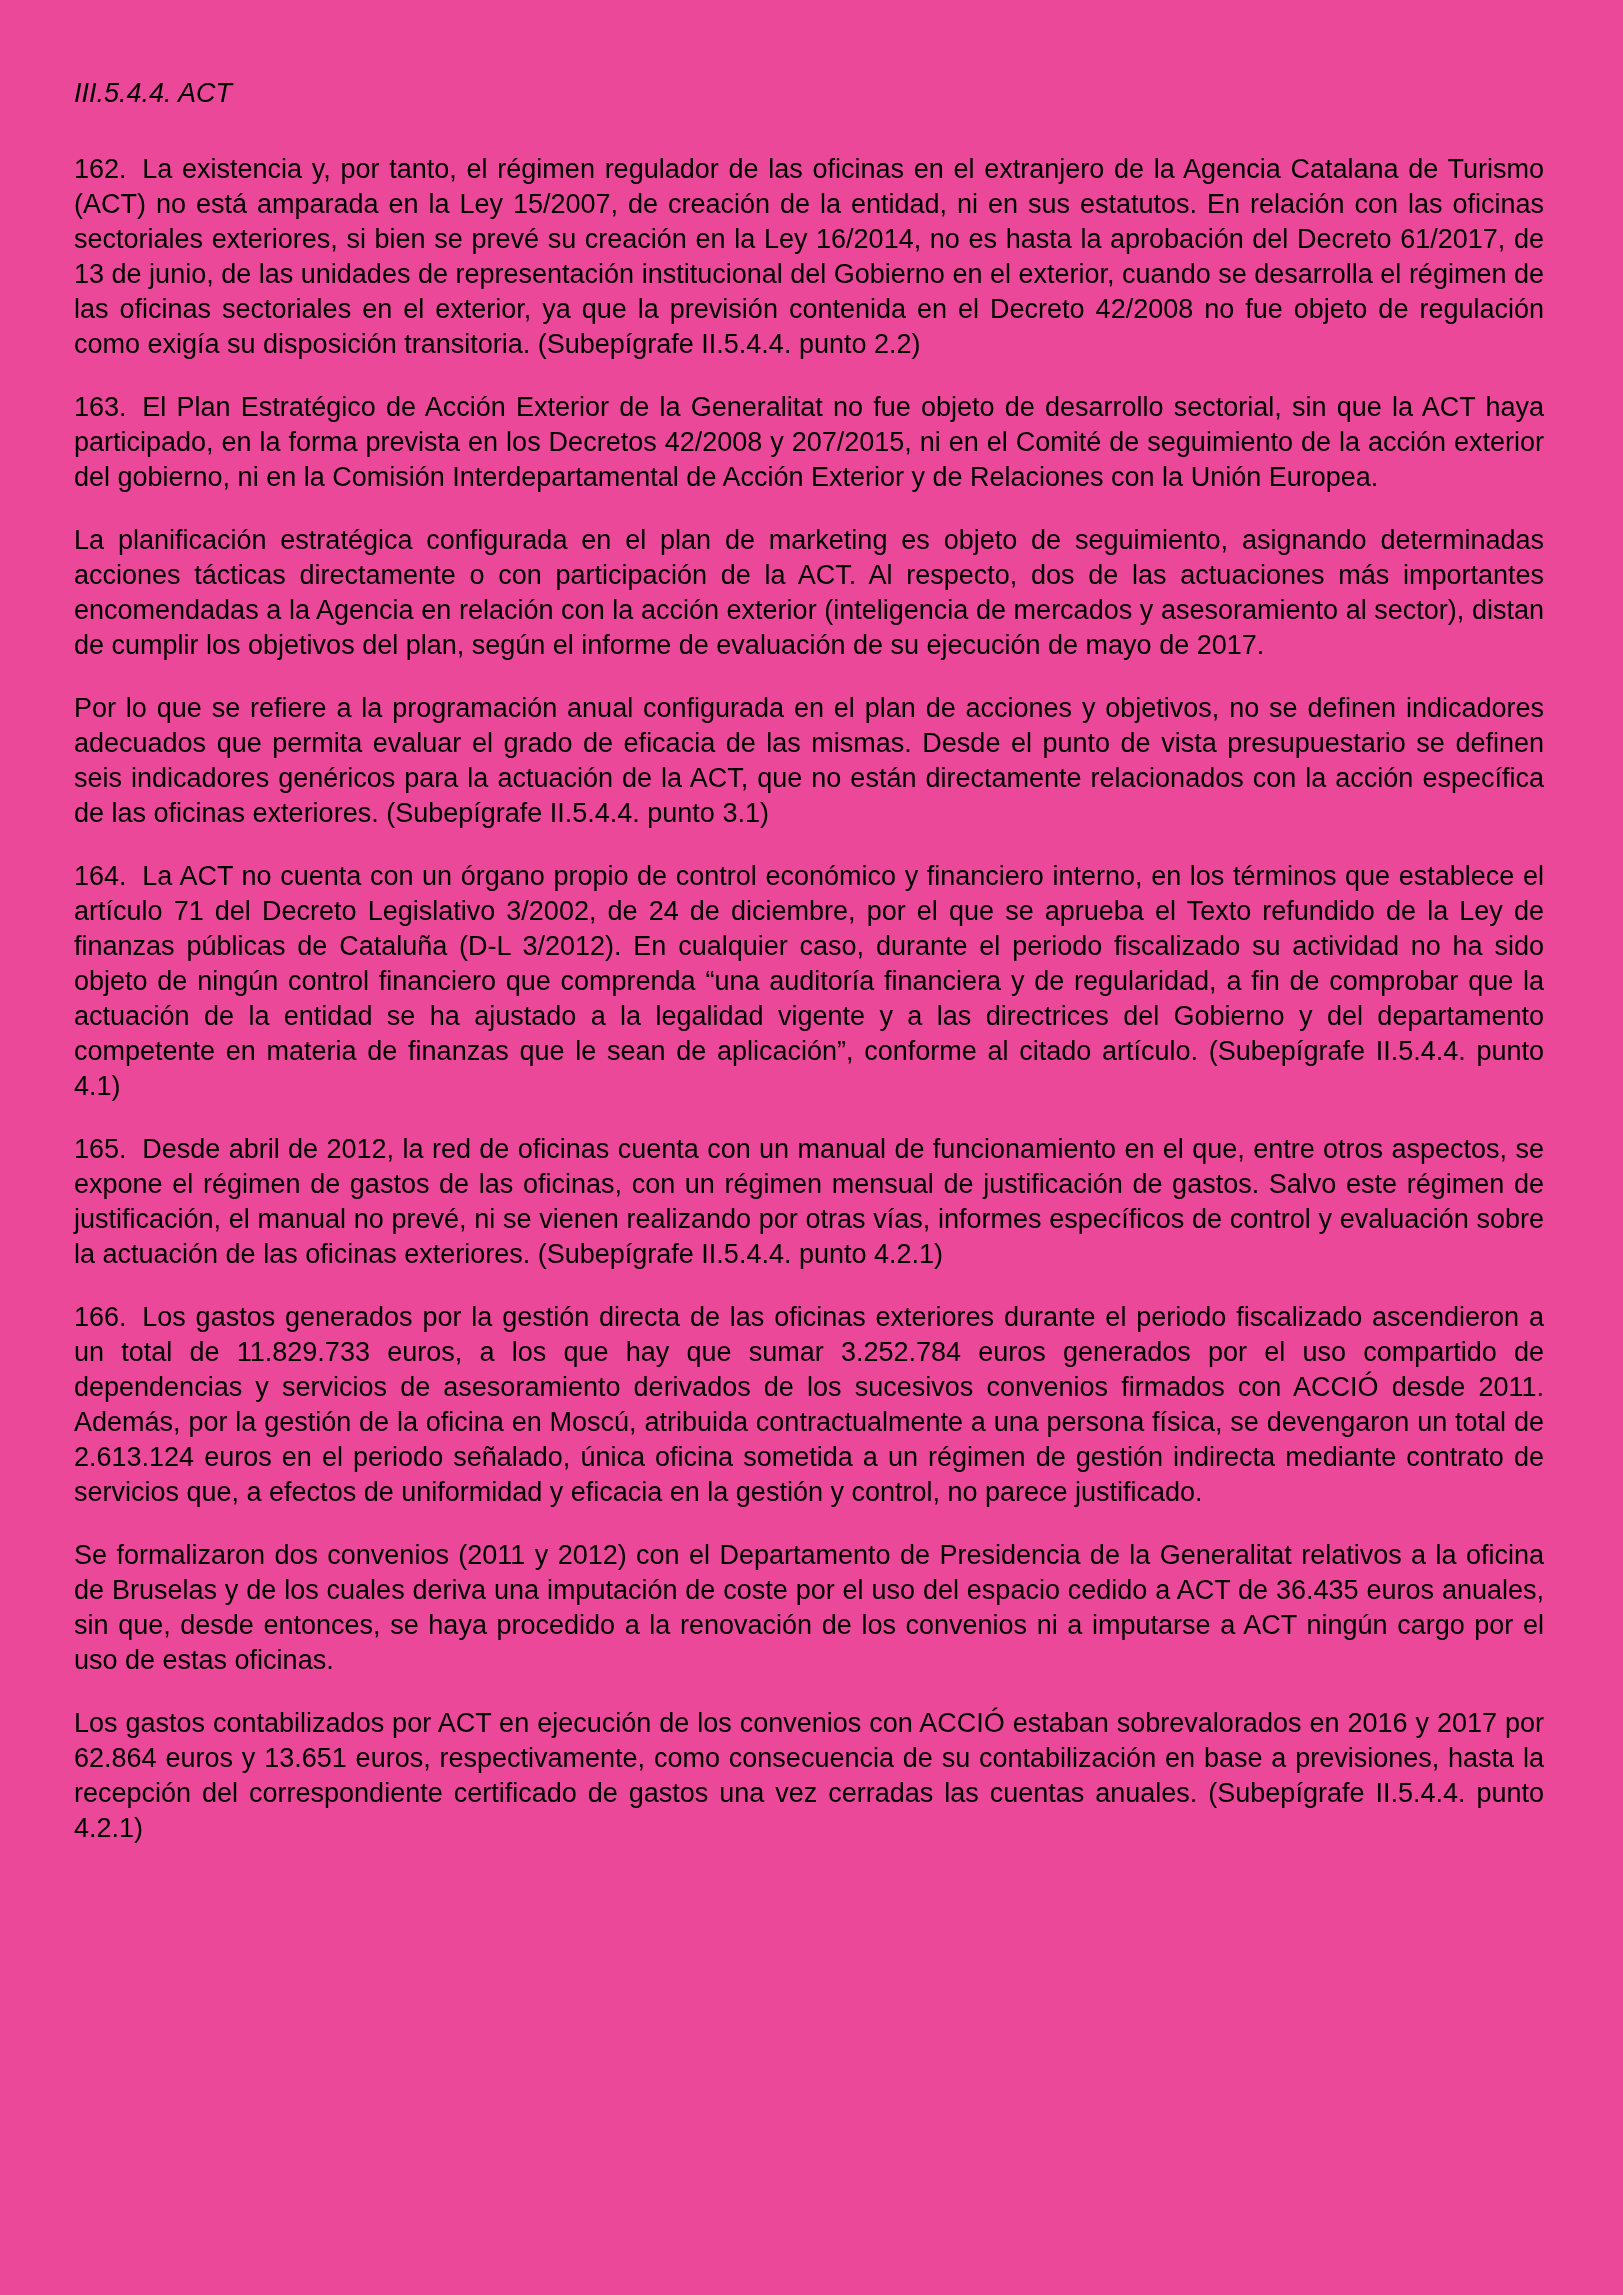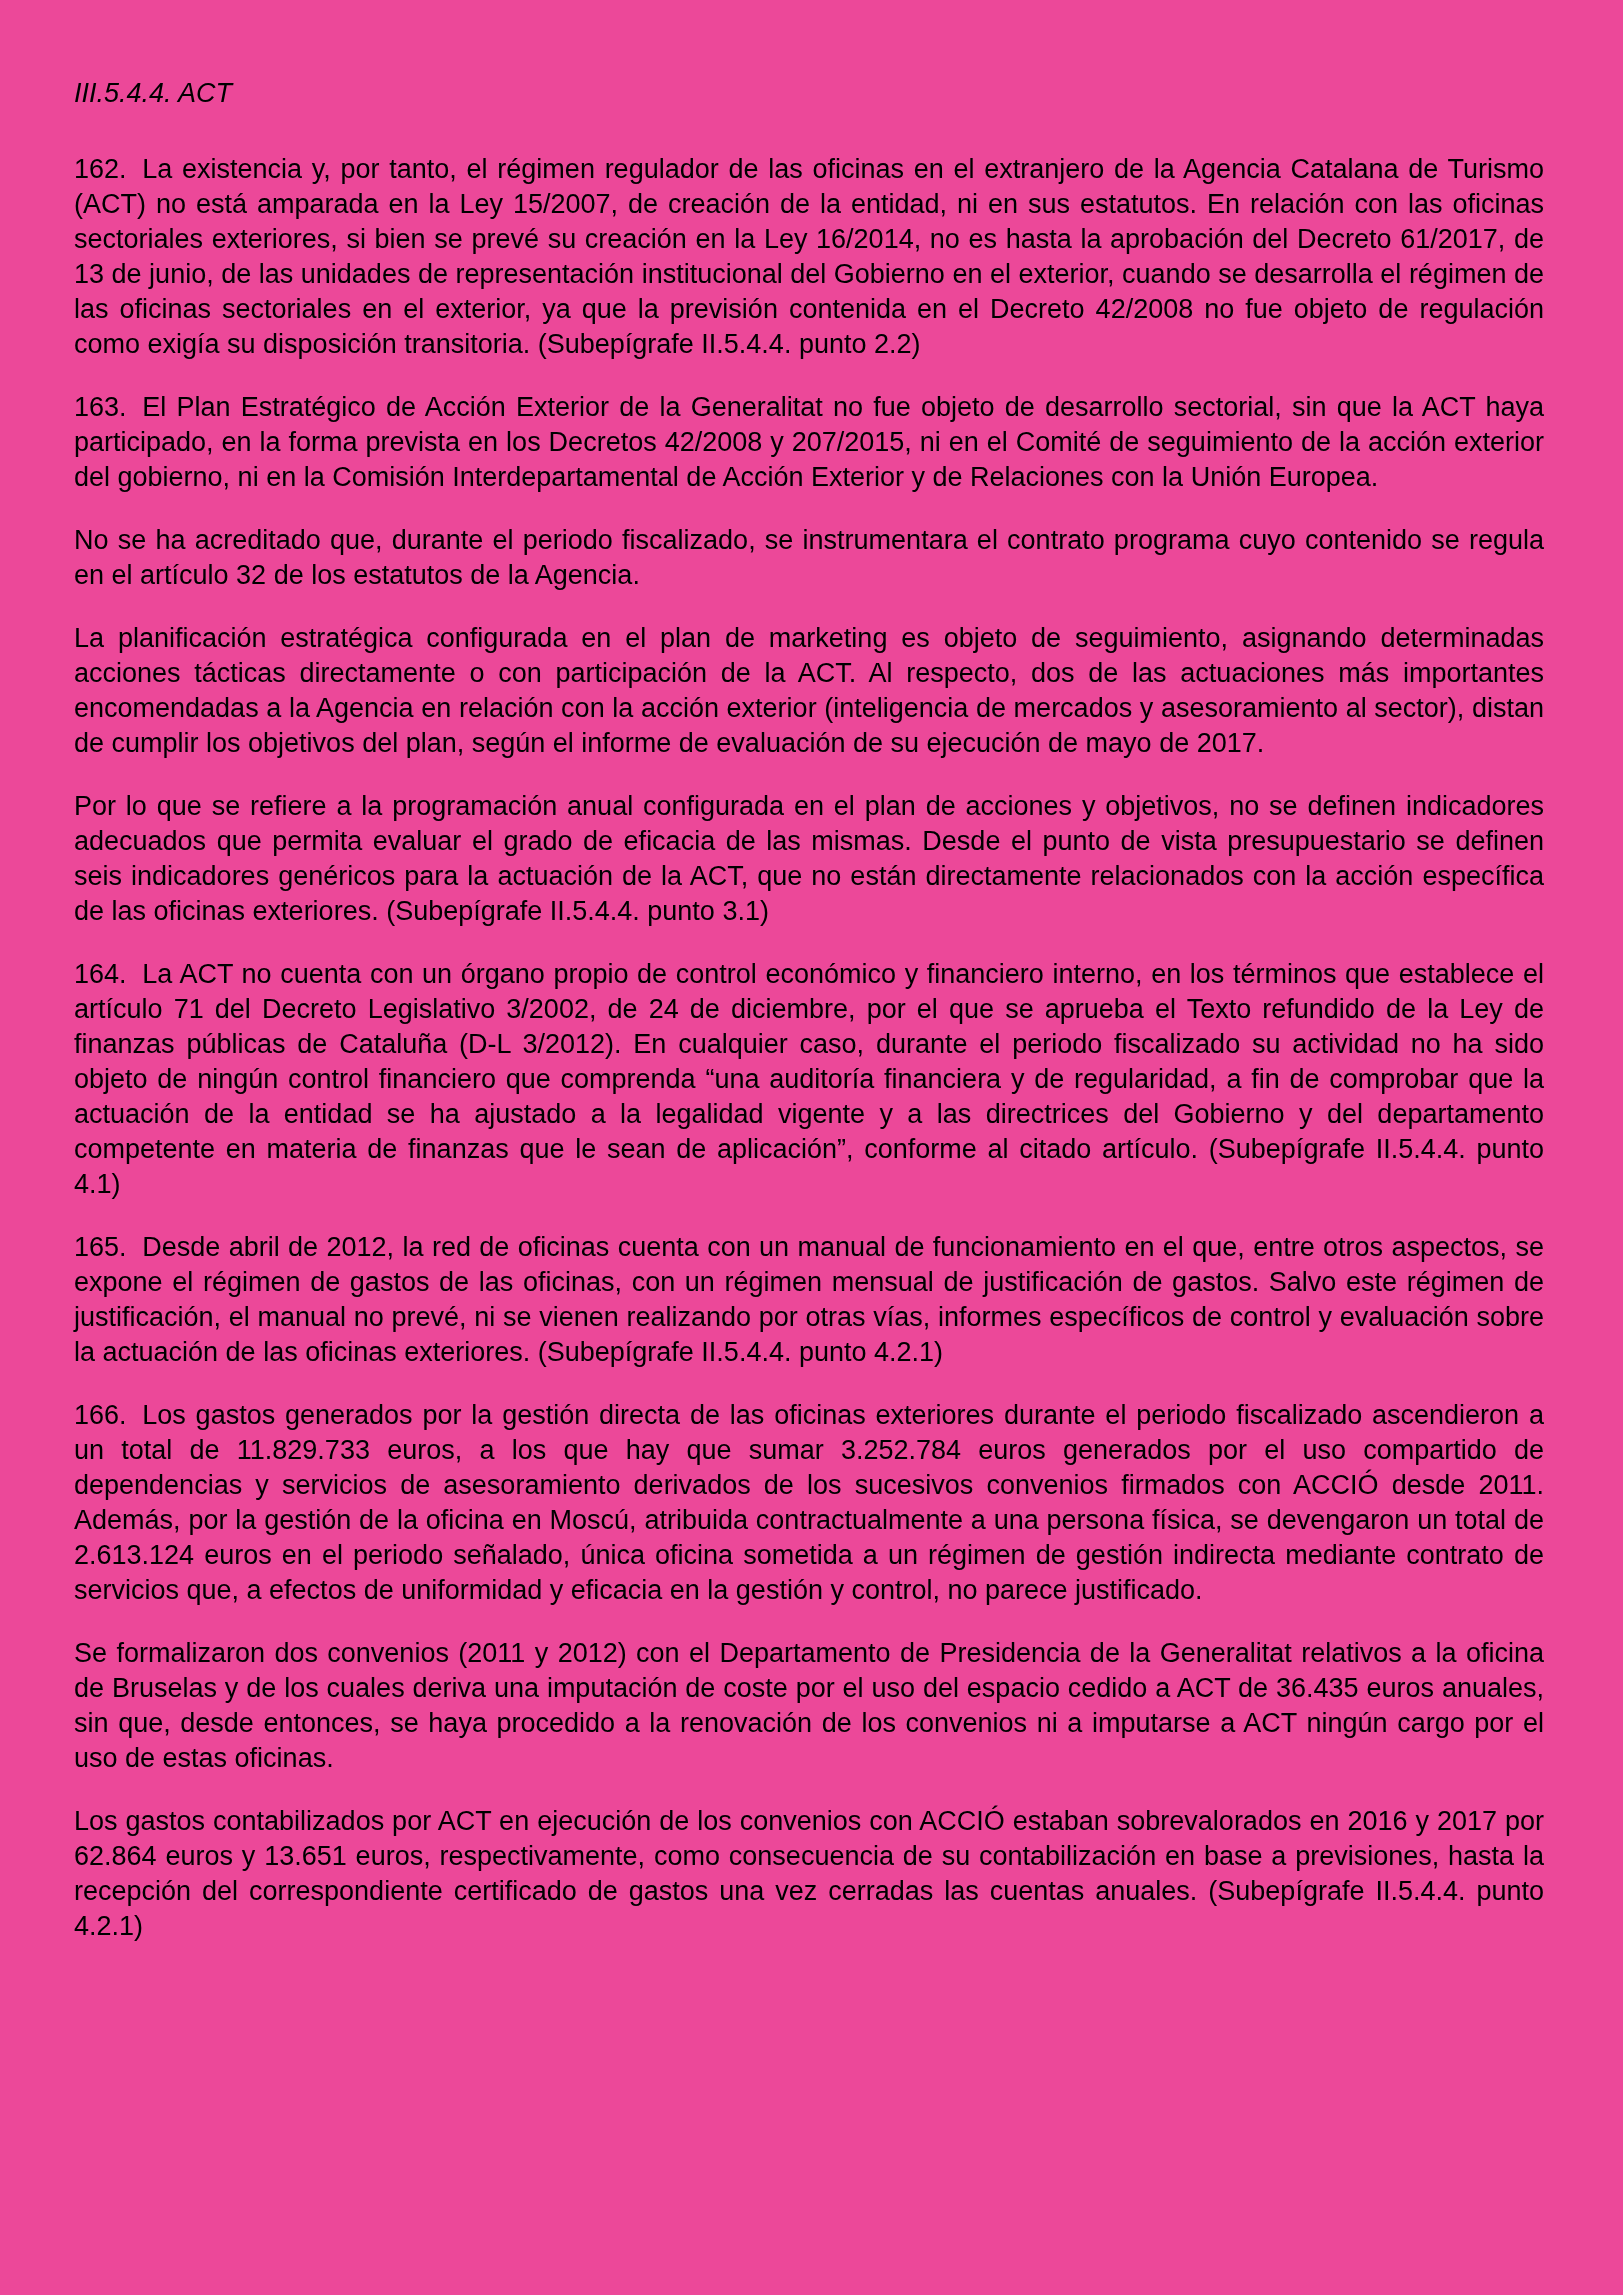--- a/index.html
+++ b/index.html
@@ -41,21 +41,20 @@
 <body>
 
 <div class="page">
 
   <h1 class="heading">III.5.4.4. ACT</h1>
 
   <p class="para"><span class="para-num">162.</span><span>La existencia y, por tanto, el régimen regulador de las oficinas en el extranjero de la Agencia Catalana de Turismo (ACT) no está amparada en la Ley 15/2007, de creación de la entidad, ni en sus estatutos. En relación con las oficinas sectoriales exteriores, si bien se prevé su creación en la Ley 16/2014, no es hasta la aprobación del Decreto 61/2017, de 13 de junio, de las unidades de representación institucional del Gobierno en el exterior, cuando se desarrolla el régimen de las oficinas sectoriales en el exterior, ya que la previsión contenida en el Decreto 42/2008 no fue objeto de regulación como exigía su disposición transitoria. (Subepígrafe II.5.4.4. punto 2.2)</span></p>
 
   <p class="para"><span class="para-num">163.</span><span>El Plan Estratégico de Acción Exterior de la Generalitat no fue objeto de desarrollo sectorial, sin que la ACT haya participado, en la forma prevista en los Decretos 42/2008 y 207/2015, ni en el Comité de seguimiento de la acción exterior del gobierno, ni en la Comisión Interdepartamental de Acción Exterior y de Relaciones con la Unión Europea.</span></p>
 
-  <p class="para"><span class="para-num"></span><span>No se ha acreditado que, durante el periodo fiscalizado, se instrumentara el contrato programa cuyo contenido se regula en el artículo 32 de los estatutos de la Agencia.</span></p>
 
   <p class="para"><span class="para-num"></span><span>La planificación estratégica configurada en el plan de marketing es objeto de seguimiento, asignando determinadas acciones tácticas directamente o con participación de la ACT. Al respecto, dos de las actuaciones más importantes encomendadas a la Agencia en relación con la acción exterior (inteligencia de mercados y asesoramiento al sector), distan de cumplir los objetivos del plan, según el informe de evaluación de su ejecución de mayo de 2017.</span></p>
 
   <p class="para"><span class="para-num"></span><span>Por lo que se refiere a la programación anual configurada en el plan de acciones y objetivos, no se definen indicadores adecuados que permita evaluar el grado de eficacia de las mismas. Desde el punto de vista presupuestario se definen seis indicadores genéricos para la actuación de la ACT, que no están directamente relacionados con la acción específica de las oficinas exteriores. (Subepígrafe II.5.4.4. punto 3.1)</span></p>
 
   <p class="para"><span class="para-num">164.</span><span>La ACT no cuenta con un órgano propio de control económico y financiero interno, en los términos que establece el artículo 71 del Decreto Legislativo 3/2002, de 24 de diciembre, por el que se aprueba el Texto refundido de la Ley de finanzas públicas de Cataluña (D-L 3/2012). En cualquier caso, durante el periodo fiscalizado su actividad no ha sido objeto de ningún control financiero que comprenda “una auditoría financiera y de regularidad, a fin de comprobar que la actuación de la entidad se ha ajustado a la legalidad vigente y a las directrices del Gobierno y del departamento competente en materia de finanzas que le sean de aplicación”, conforme al citado artículo. (Subepígrafe II.5.4.4. punto 4.1)</span></p>
 
   <p class="para"><span class="para-num">165.</span><span>Desde abril de 2012, la red de oficinas cuenta con un manual de funcionamiento en el que, entre otros aspectos, se expone el régimen de gastos de las oficinas, con un régimen mensual de justificación de gastos. Salvo este régimen de justificación, el manual no prevé, ni se vienen realizando por otras vías, informes específicos de control y evaluación sobre la actuación de las oficinas exteriores. (Subepígrafe II.5.4.4. punto 4.2.1)</span></p>
 
   <p class="para"><span class="para-num">166.</span><span>Los gastos generados por la gestión directa de las oficinas exteriores durante el periodo fiscalizado ascendieron a un total de 11.829.733 euros, a los que hay que sumar 3.252.784 euros generados por el uso compartido de dependencias y servicios de asesoramiento derivados de los sucesivos convenios firmados con ACCIÓ desde 2011. Además, por la gestión de la oficina en Moscú, atribuida contractualmente a una persona física, se devengaron un total de 2.613.124 euros en el periodo señalado, única oficina sometida a un régimen de gestión indirecta mediante contrato de servicios que, a efectos de uniformidad y eficacia en la gestión y control, no parece justificado.</span></p>

